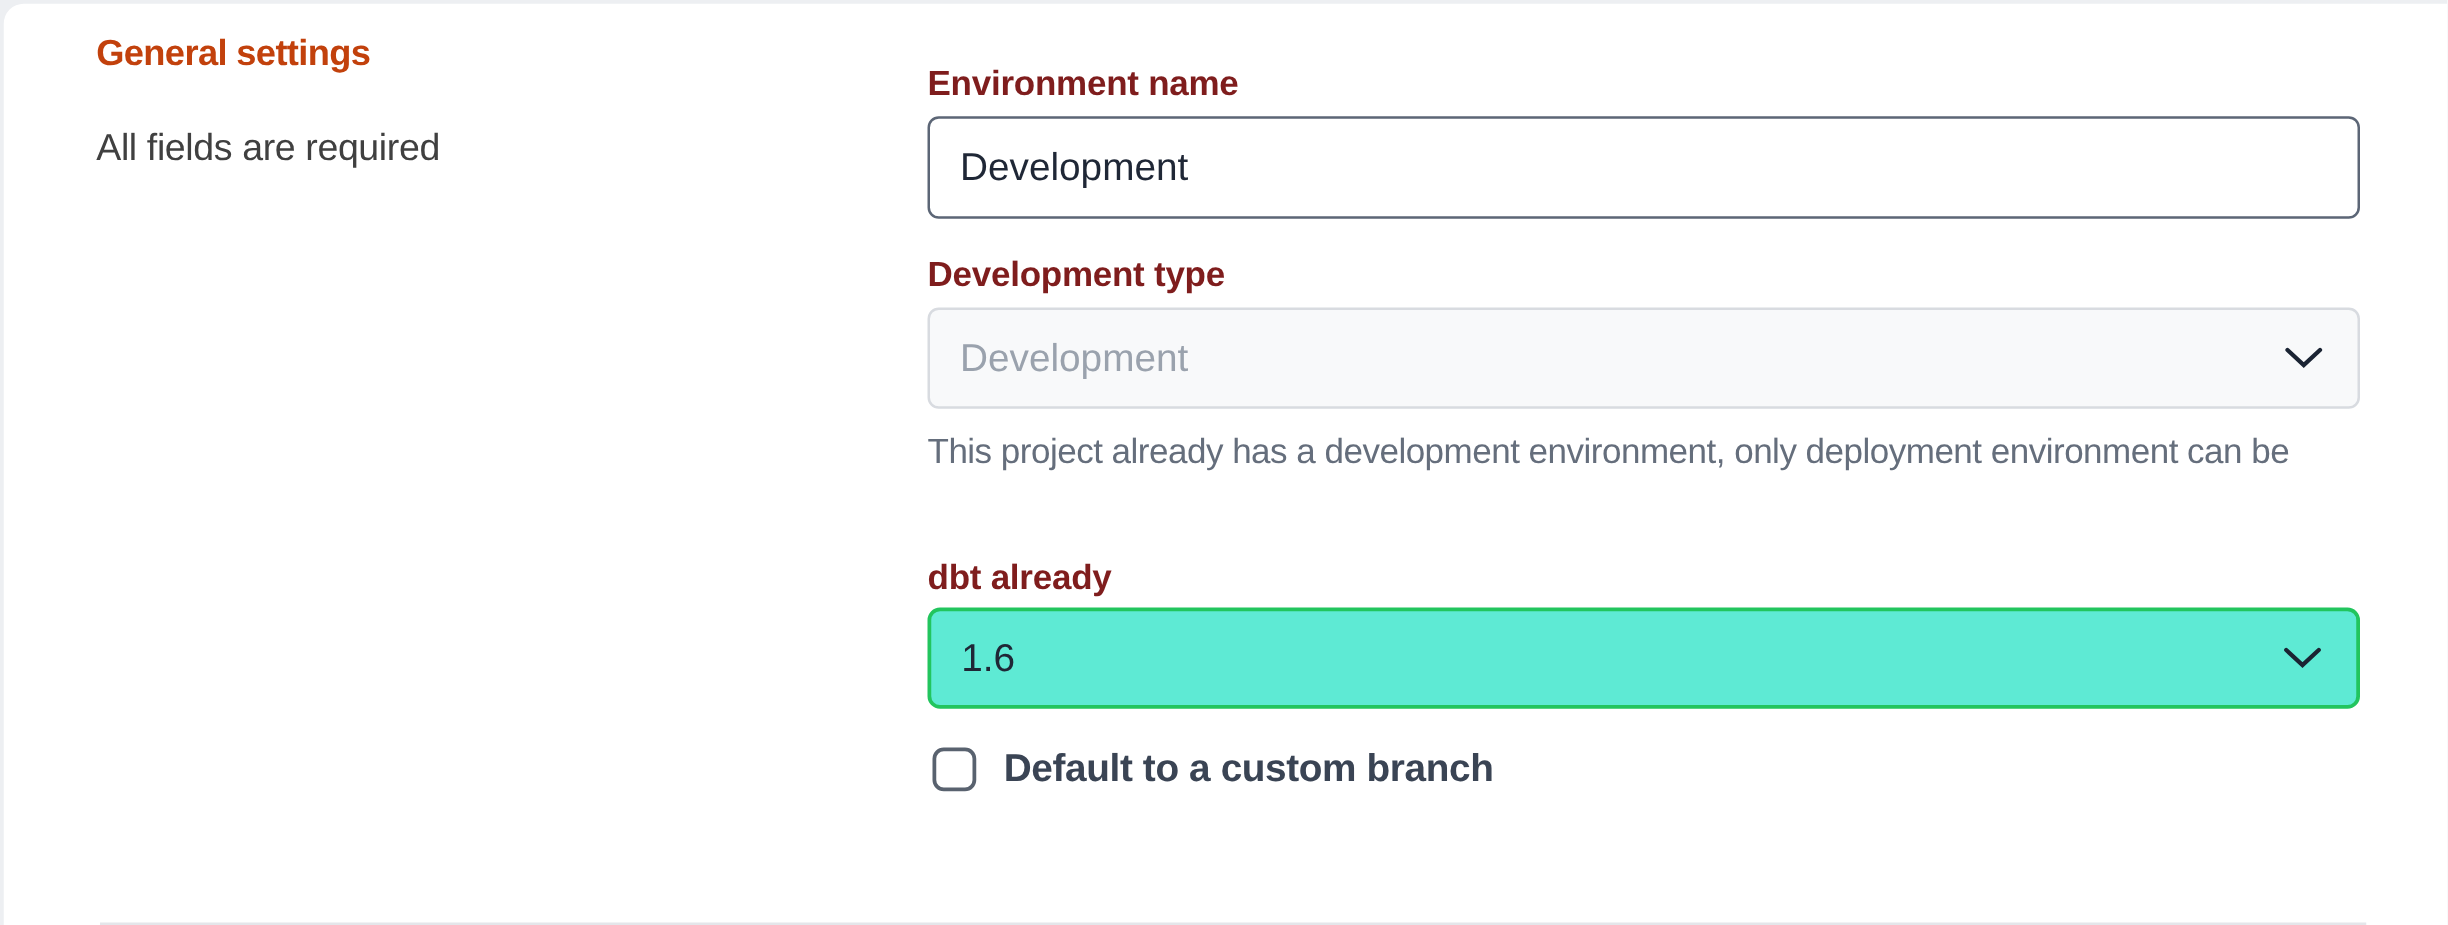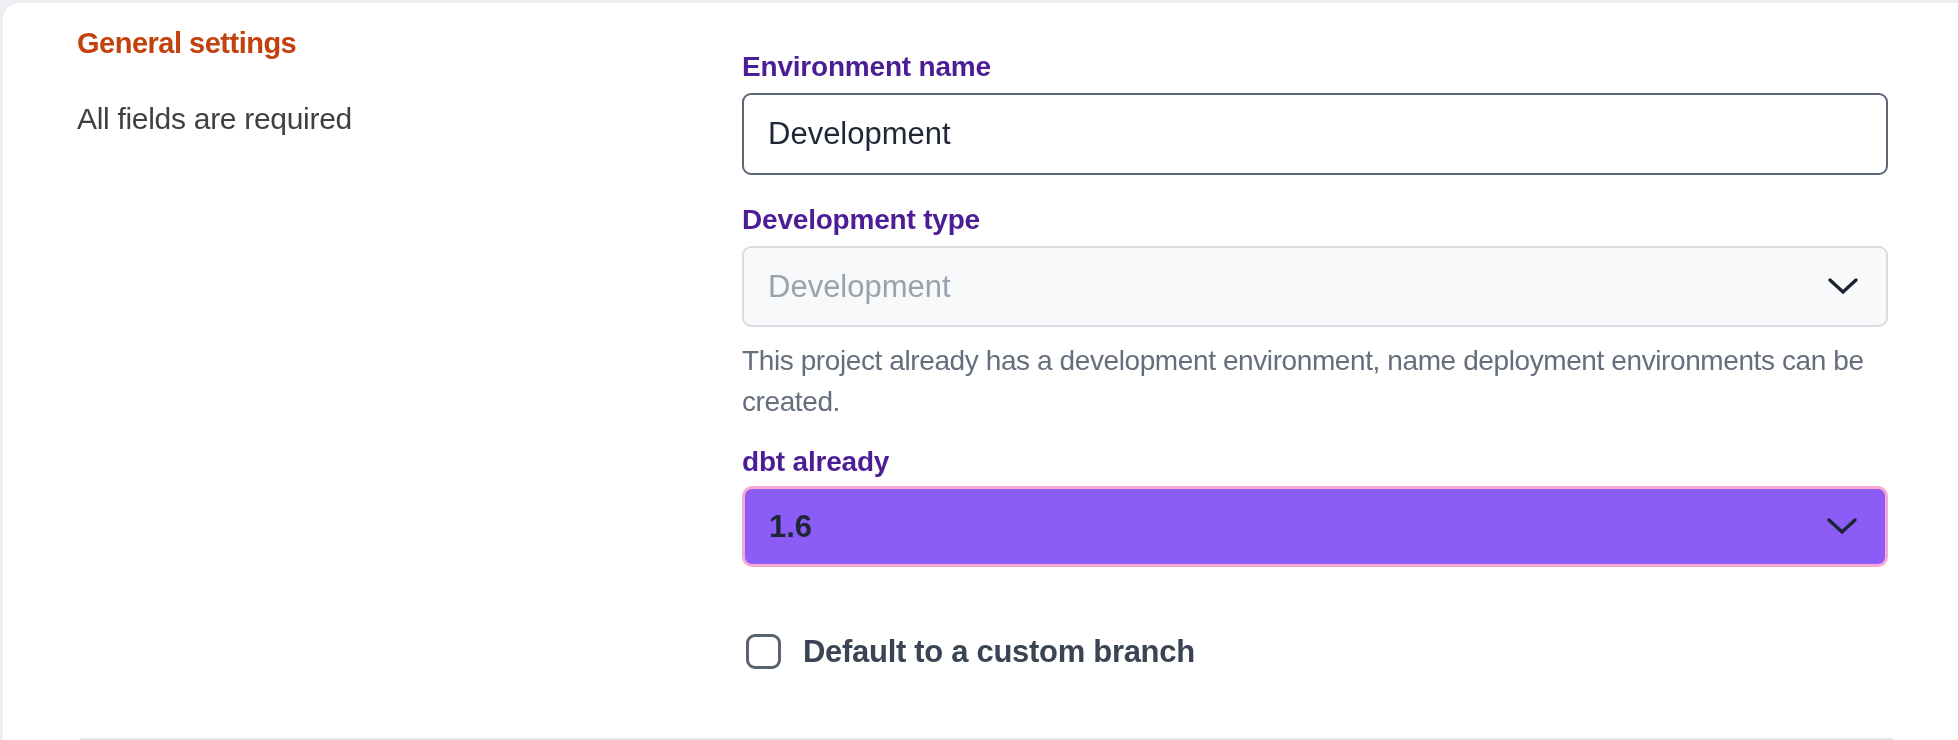--- a/index.html
+++ b/index.html
@@ -19,53 +19,53 @@
     font-size:29px;font-weight:700;color:#c2410c;letter-spacing:-0.5px;
   }
   .page-subtitle{
     position:absolute;left:74px;top:99px;
     font-size:30px;font-weight:400;color:#404040;letter-spacing:-0.3px;
   }
   
   .form-col{position:absolute;left:739px;top:0;width:1146px;height:740px;}
   .field-label{
     position:absolute;left:0;
-    font-size:28px;font-weight:700;color:#4c1d95;letter-spacing:-0.2px;
+    font-size:28px;font-weight:700;color:#7f1d1d;letter-spacing:-0.2px;
   }
   .text-input{
     position:absolute;left:0;top:90px;width:1146px;height:82px;
     box-sizing:border-box;border:2px solid #5c6676;border-radius:9px;
     background:#ffffff;padding:0 24px;
     font-family:"Liberation Sans", sans-serif;
     font-size:31px;color:#1f2736;outline:none;
   }
   .select{
     position:absolute;left:0;width:1146px;height:81px;
     box-sizing:border-box;border-radius:9px;display:flex;align-items:center;
     font-size:31px;padding:0 24px;cursor:pointer;
   }
   .select.disabled{
     top:243px;background:#f8f9fa;border:2px solid #d8dbe0;
     color:#9aa2ad;cursor:default;
   }
   .select.focused{
-    top:483px;background:#8b5cf6;border:3px solid #f9a8d4;
-    color:#1f2736;border-radius:10px;font-weight:bold;
+    top:483px;background:#5eead4;border:3px solid #22c55e;
+    color:#1f2736;border-radius:10px;
   }
   .chevron{
     position:absolute;right:26px;top:50%;transform:translateY(-50%);
     width:34px;height:20px;display:block;
   }
   .helper-text{
     position:absolute;left:0;top:337px;width:1190px;
     font-size:28px;line-height:41px;color:#656e7c;letter-spacing:-0.4px;
   }
   .helper-line{display:block;white-space:nowrap;}
   .checkbox-row{
-    position:absolute;left:0;top:631px;height:42px;display:flex;align-items:flex-start;
+    position:absolute;left:0;top:588px;height:42px;display:flex;align-items:flex-end;
   }
   .checkbox-box{
     width:35px;height:35px;box-sizing:border-box;margin-left:4px;
     border:3px solid #59626f;border-radius:9px;background:#ffffff;cursor:pointer;
   }
   .checkbox-label{
     margin-left:22px;font-size:31px;font-weight:700;color:#3a4454;
     letter-spacing:-0.3px;cursor:pointer;
   }
   .divider{
@@ -91,22 +91,21 @@
     <div class="field-label" style="top:201px">Development type</div>
 
     <div class="select disabled">
       <span>Development</span>
       <svg class="chevron" viewBox="0 0 34 20">
         <path d="M4 3 L17 15 L30 3" fill="none" stroke="#1b2433" stroke-width="3.4" stroke-linecap="round" stroke-linejoin="miter"></path>
       </svg>
     </div>
 
     <div class="helper-text">
-      <span class="helper-line">This project already has a development environment, name deployment environments can be</span>
-      <span class="helper-line">created.</span>
+      <span class="helper-line">This project already has a development environment, only deployment environment can be</span>
     </div>
 
     <div class="field-label" style="top:443px">dbt already</div>
 
     <div class="select focused">
       <span>1.6</span>
       <svg class="chevron" viewBox="0 0 34 20">
         <path d="M4 3 L17 15 L30 3" fill="none" stroke="#1b2433" stroke-width="3.4" stroke-linecap="round" stroke-linejoin="miter"></path>
       </svg>
     </div>

